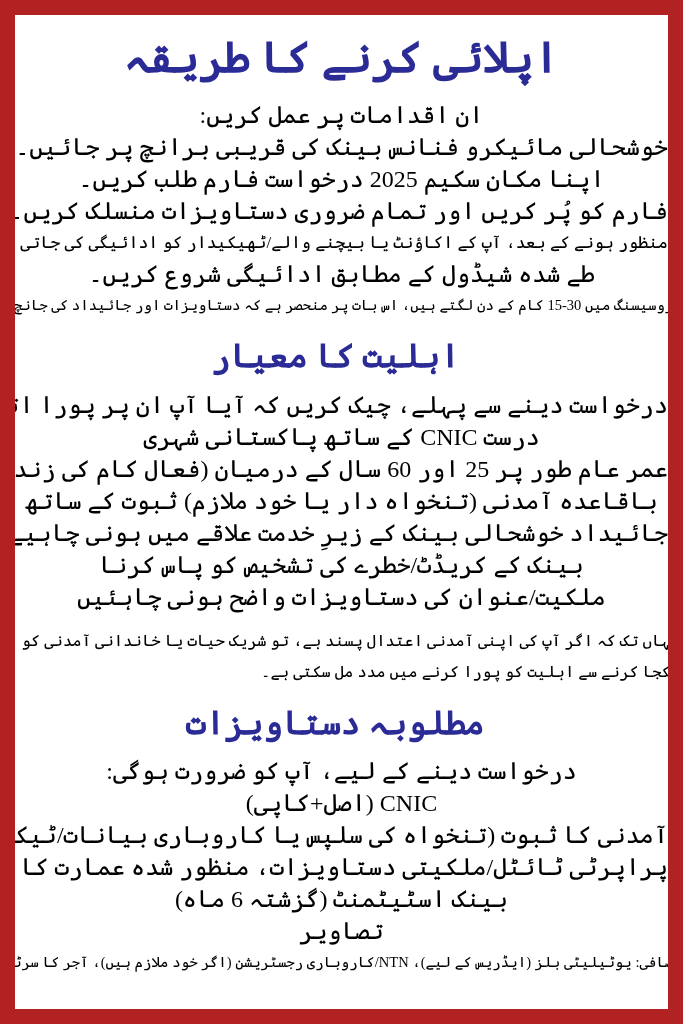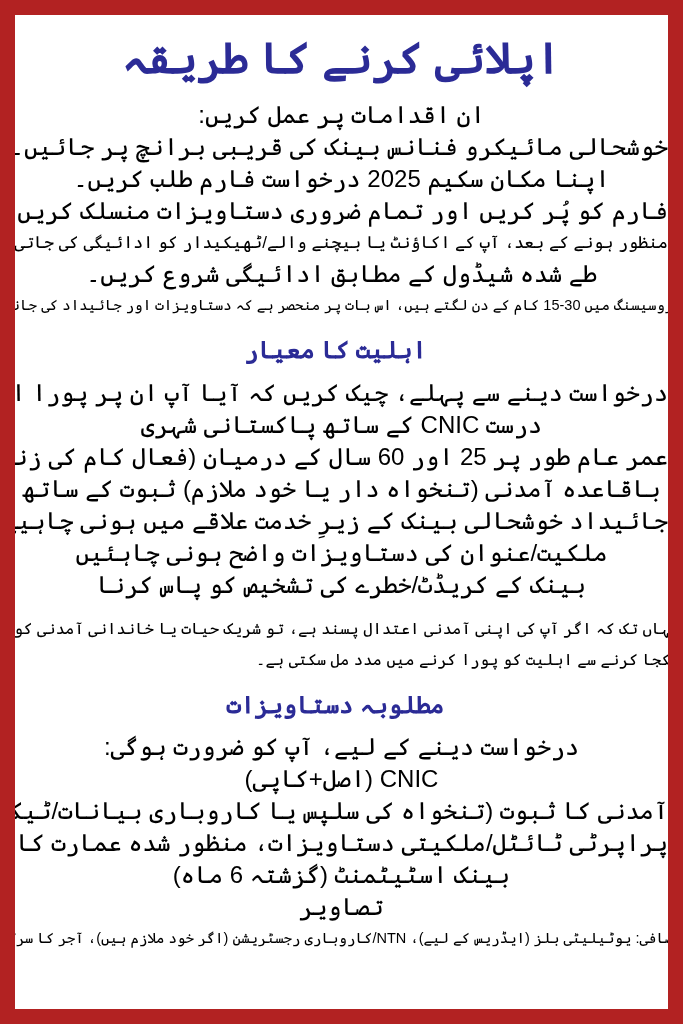--- a/index.html
+++ b/index.html
@@ -10,33 +10,33 @@
   .page {
     position: relative;
     width: 683px;
     height: 1024px;
     box-sizing: border-box;
     border: 15px solid #b22222;
     background: #ffffff;
     overflow: hidden;
     direction: rtl;
     text-align: center;
-    font-family: Liberation Sans, sans-serif;
+    font-family: Liberation Serif, serif;
     color: #000000;
   }
   .main-heading {
     color: #2b2b96;
     font-size: 43px;
     font-weight: bold;
     line-height: 1.45;
     margin: 12px 0 10px 0;
   }
   .section-heading {
     color: #2b2b96;
-    font-size: 24px;
+    font-size: 33px;
     font-weight: bold;
     line-height: 1.35;
     margin: 14px 12px 10px 0;
   }
   .line {
     font-size: 24px;
     line-height: 32px;
     white-space: nowrap;
   }
   .line-sm {
@@ -74,22 +74,22 @@
   <div class="line">طے شدہ شیڈول کے مطابق ادائیگی شروع کریں۔</div>
   <div class="wide-note">پروسیسنگ میں 30-15 کام کے دن لگتے ہیں، اس بات پر منحصر ہے کہ دستاویزات اور جائیداد کی جانچ کتنی جلدی مکمل ہوتی ہے۔</div>
 
   <div class="section-heading">اہلیت کا معیار</div>
 
   <div class="line">درخواست دینے سے پہلے، چیک کریں کہ آیا آپ ان پر پورا اترتے ہیں:</div>
   <div class="line">درست CNIC کے ساتھ پاکستانی شہری</div>
   <div class="line">عمر عام طور پر 25 اور 60 سال کے درمیان (فعال کام کی زندگی کے لیے)</div>
   <div class="line">باقاعدہ آمدنی (تنخواہ دار یا خود ملازم) ثبوت کے ساتھ</div>
   <div class="line">جائیداد خوشحالی بینک کے زیرِ خدمت علاقے میں ہونی چاہیے۔</div>
+  <div class="line">بینک کے کریڈٹ/خطرے کی تشخیص کو پاس کرنا</div>
   <div class="line">ملکیت/عنوان کی دستاویزات واضح ہونی چاہئیں</div>
-  <div class="line">بینک کے کریڈٹ/خطرے کی تشخیص کو پاس کرنا</div>
   <div class="wrap-note">یہاں تک کہ اگر آپ کی اپنی آمدنی اعتدال پسند ہے، تو شریک حیات یا خاندانی آمدنی کو یکجا کرنے سے اہلیت کو پورا کرنے میں مدد مل سکتی ہے۔</div>
 
   <div class="section-heading">مطلوبہ دستاویزات</div>
 
   <div class="line">درخواست دینے کے لیے، آپ کو ضرورت ہوگی:</div>
   <div class="line">CNIC (اصل+کاپی)</div>
   <div class="line">آمدنی کا ثبوت (تنخواہ کی سلپس یا کاروباری بیانات/ٹیکس ریٹرن)</div>
   <div class="line">پراپرٹی ٹائٹل/ملکیتی دستاویزات، منظور شدہ عمارت کا منصوبہ</div>
   <div class="line">بینک اسٹیٹمنٹ (گزشتہ 6 ماہ)</div>
   <div class="line">تصاویر</div>

